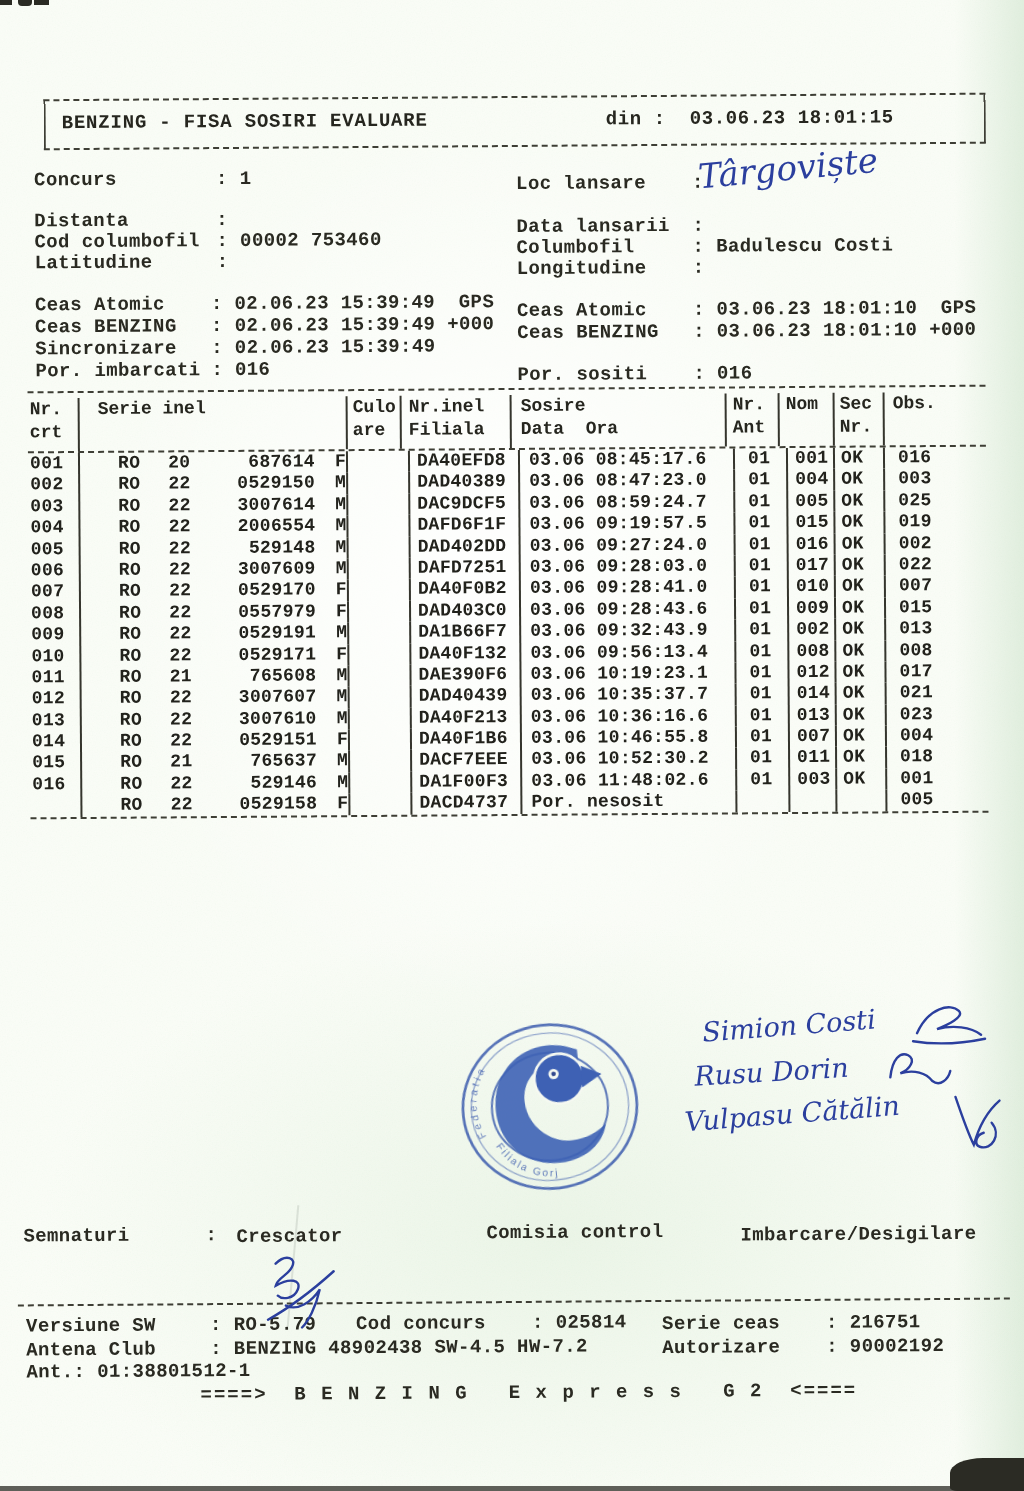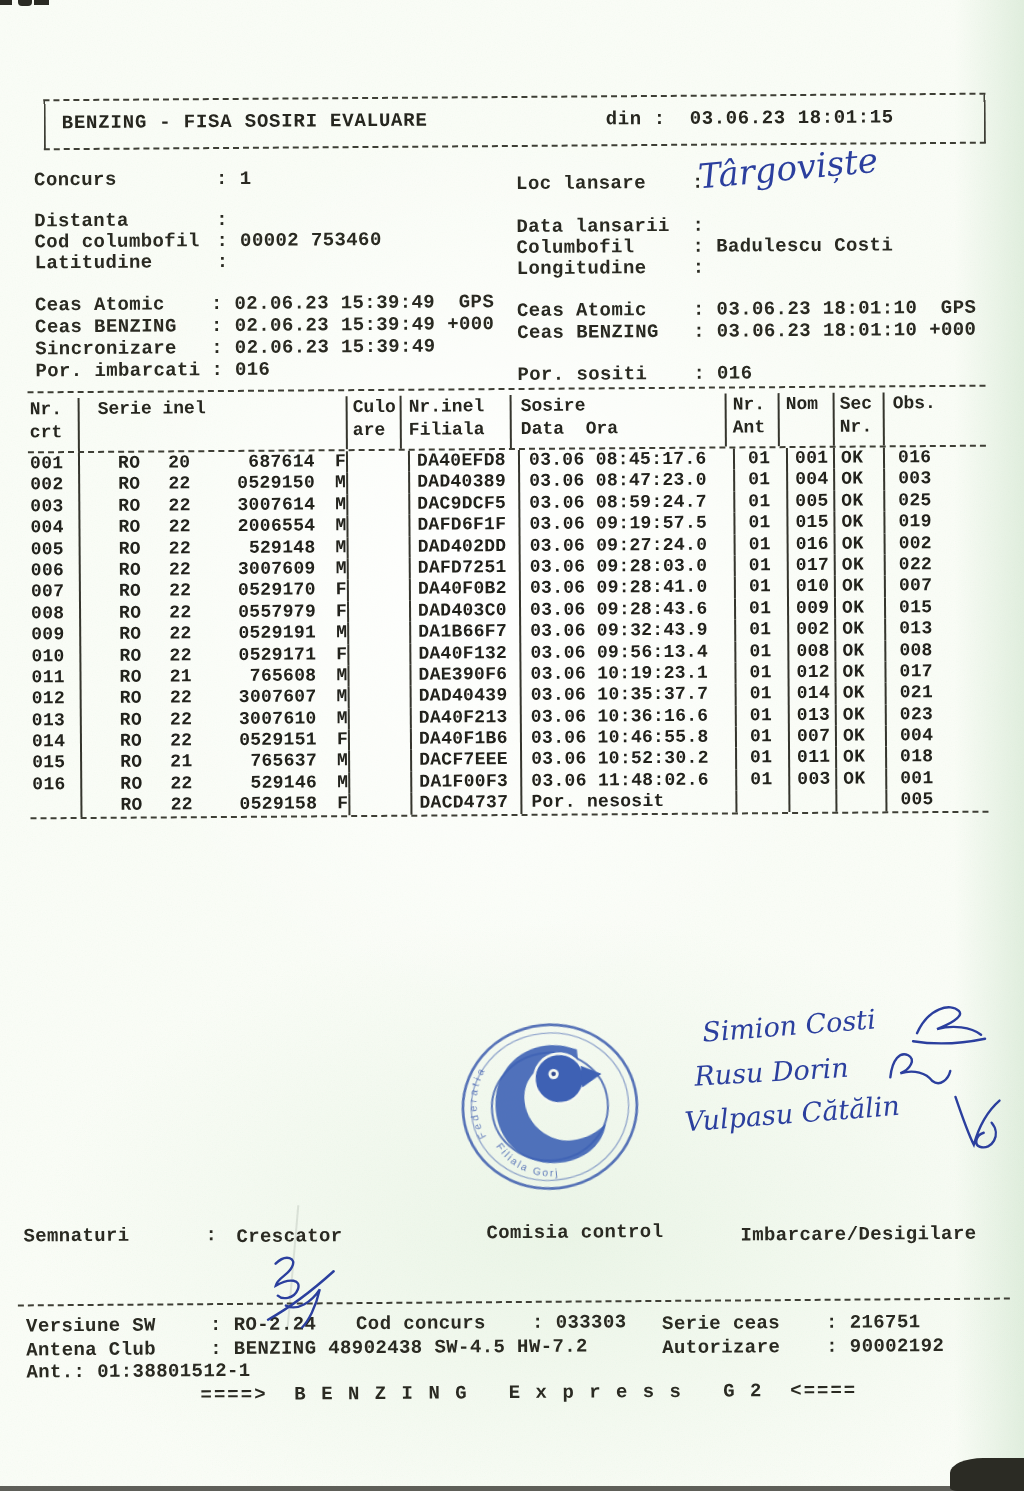--- a/index.html
+++ b/index.html
@@ -458,22 +458,22 @@
     <div class="t" style="left:233px;top:1224px;">Crescator</div>
     <div class="t bold" style="left:483px;top:1222px;">Comisia control</div>
     <div class="t bold" style="left:737px;top:1226px;">Imbarcare/Desigilare</div>
 
     <svg class="sig-svg" style="left:242px;top:1248px;z-index:2;" width="110" height="80" viewBox="0 0 110 80">
       <path d="M30,14 C40,4 52,8 46,18 C42,26 32,28 30,36 C44,28 56,30 52,40 C48,50 36,50 32,46 M88,22 C70,38 44,58 22,70 M40,56 C52,62 66,52 74,40 C70,58 62,72 56,78"></path>
     </svg>
 
     <div class="rule" style="left:14px;top:1301px;width:992px;"></div>
 
-    <div class="t" style="left:22px;top:1312px;"><span class="lb" style="width:184px;display:inline-block;">Versiune SW</span><span>: RO-2.24</span></div>
-    <div class="t" style="left:352px;top:1312px;"><span class="lb" style="width:176px;display:inline-block;">Cod concurs</span><span class="bold">: 033303</span></div>
+    <div class="t" style="left:22px;top:1312px;"><span class="lb" style="width:184px;display:inline-block;">Versiune SW</span><span>: RO-5.79</span></div>
+    <div class="t" style="left:352px;top:1312px;"><span class="lb" style="width:176px;display:inline-block;">Cod concurs</span><span class="bold">: 025814</span></div>
     <div class="t" style="left:658px;top:1314px;"><span class="lb" style="width:164px;display:inline-block;">Serie ceas</span><span class="bold">: 216751</span></div>
 
     <div class="t" style="left:22px;top:1336px;"><span class="lb" style="width:184px;display:inline-block;">Antena Club</span><span>: BENZING 48902438 SW-4.5 HW-7.2</span></div>
     <div class="t" style="left:658px;top:1338px;"><span class="lb" style="width:164px;display:inline-block;">Autorizare</span><span class="bold">: 90002192</span></div>
 
     <div class="t bold" style="left:22px;top:1358px;">Ant.: 01:38801512-1</div>
 
     <div class="t bold" style="left:196px;top:1382px;letter-spacing:2px;">====&gt;  B E N Z I N G   E x p r e s s   G 2  &lt;====</div>
 
   </div>

